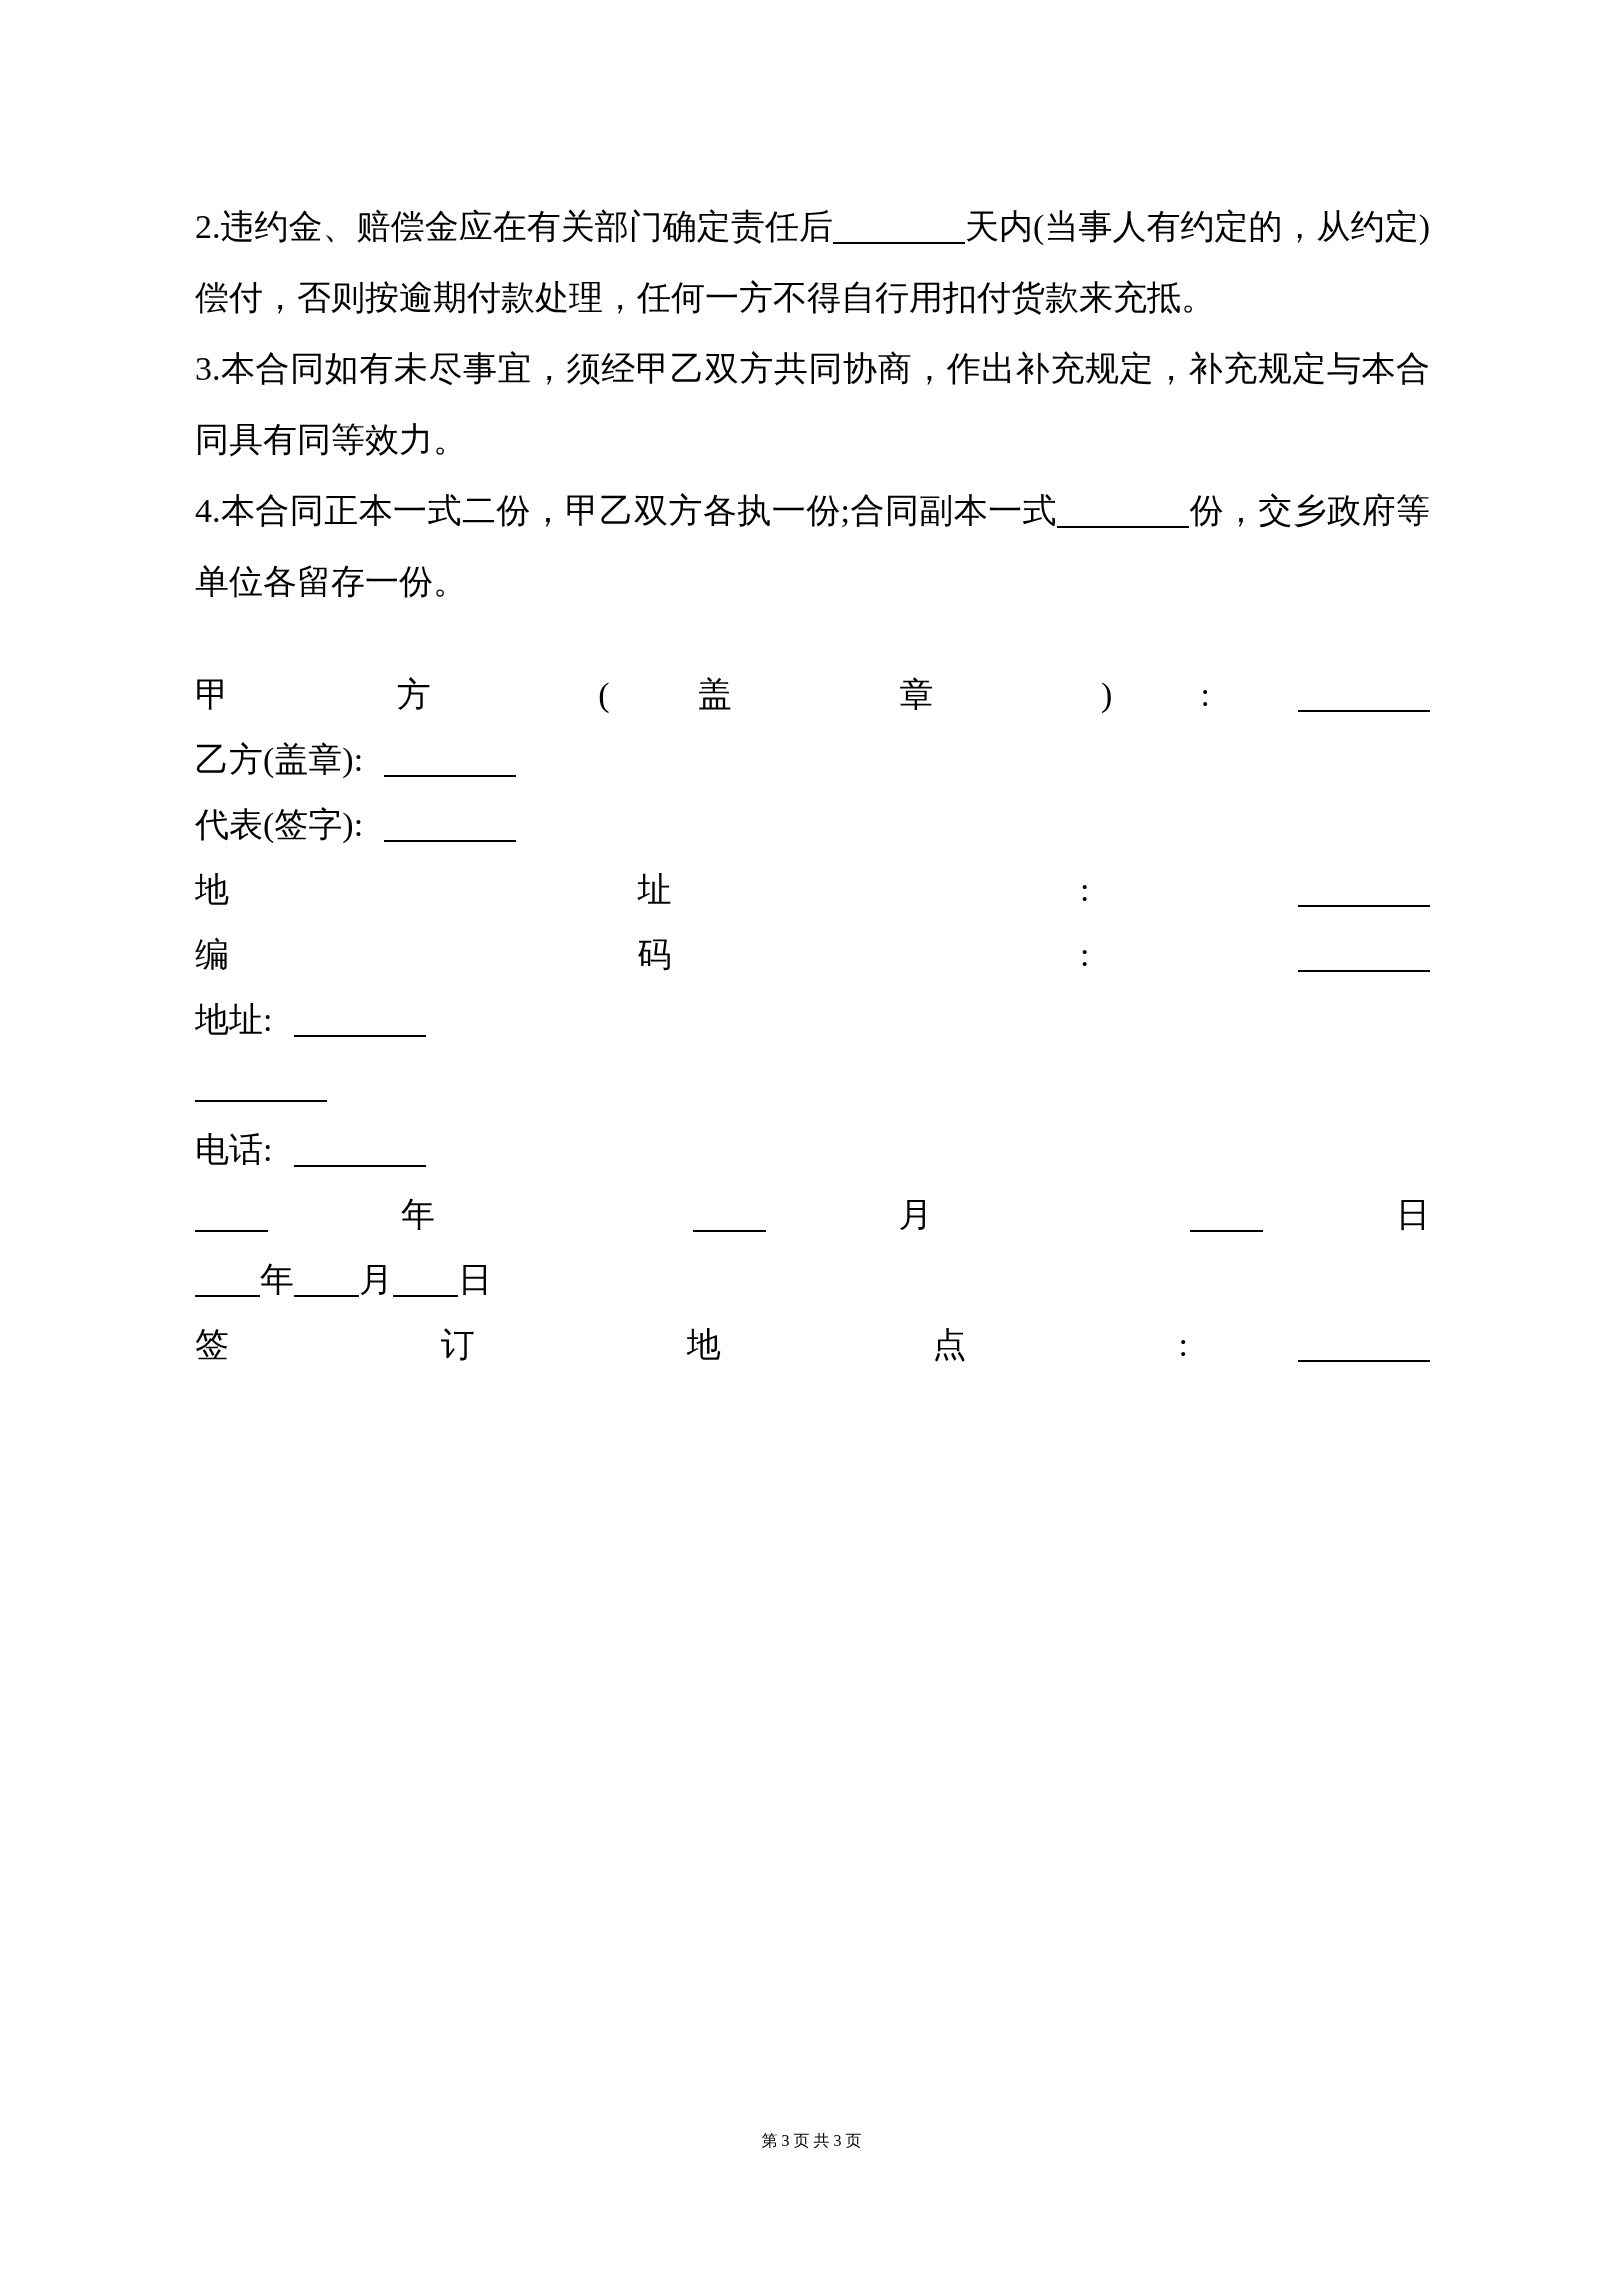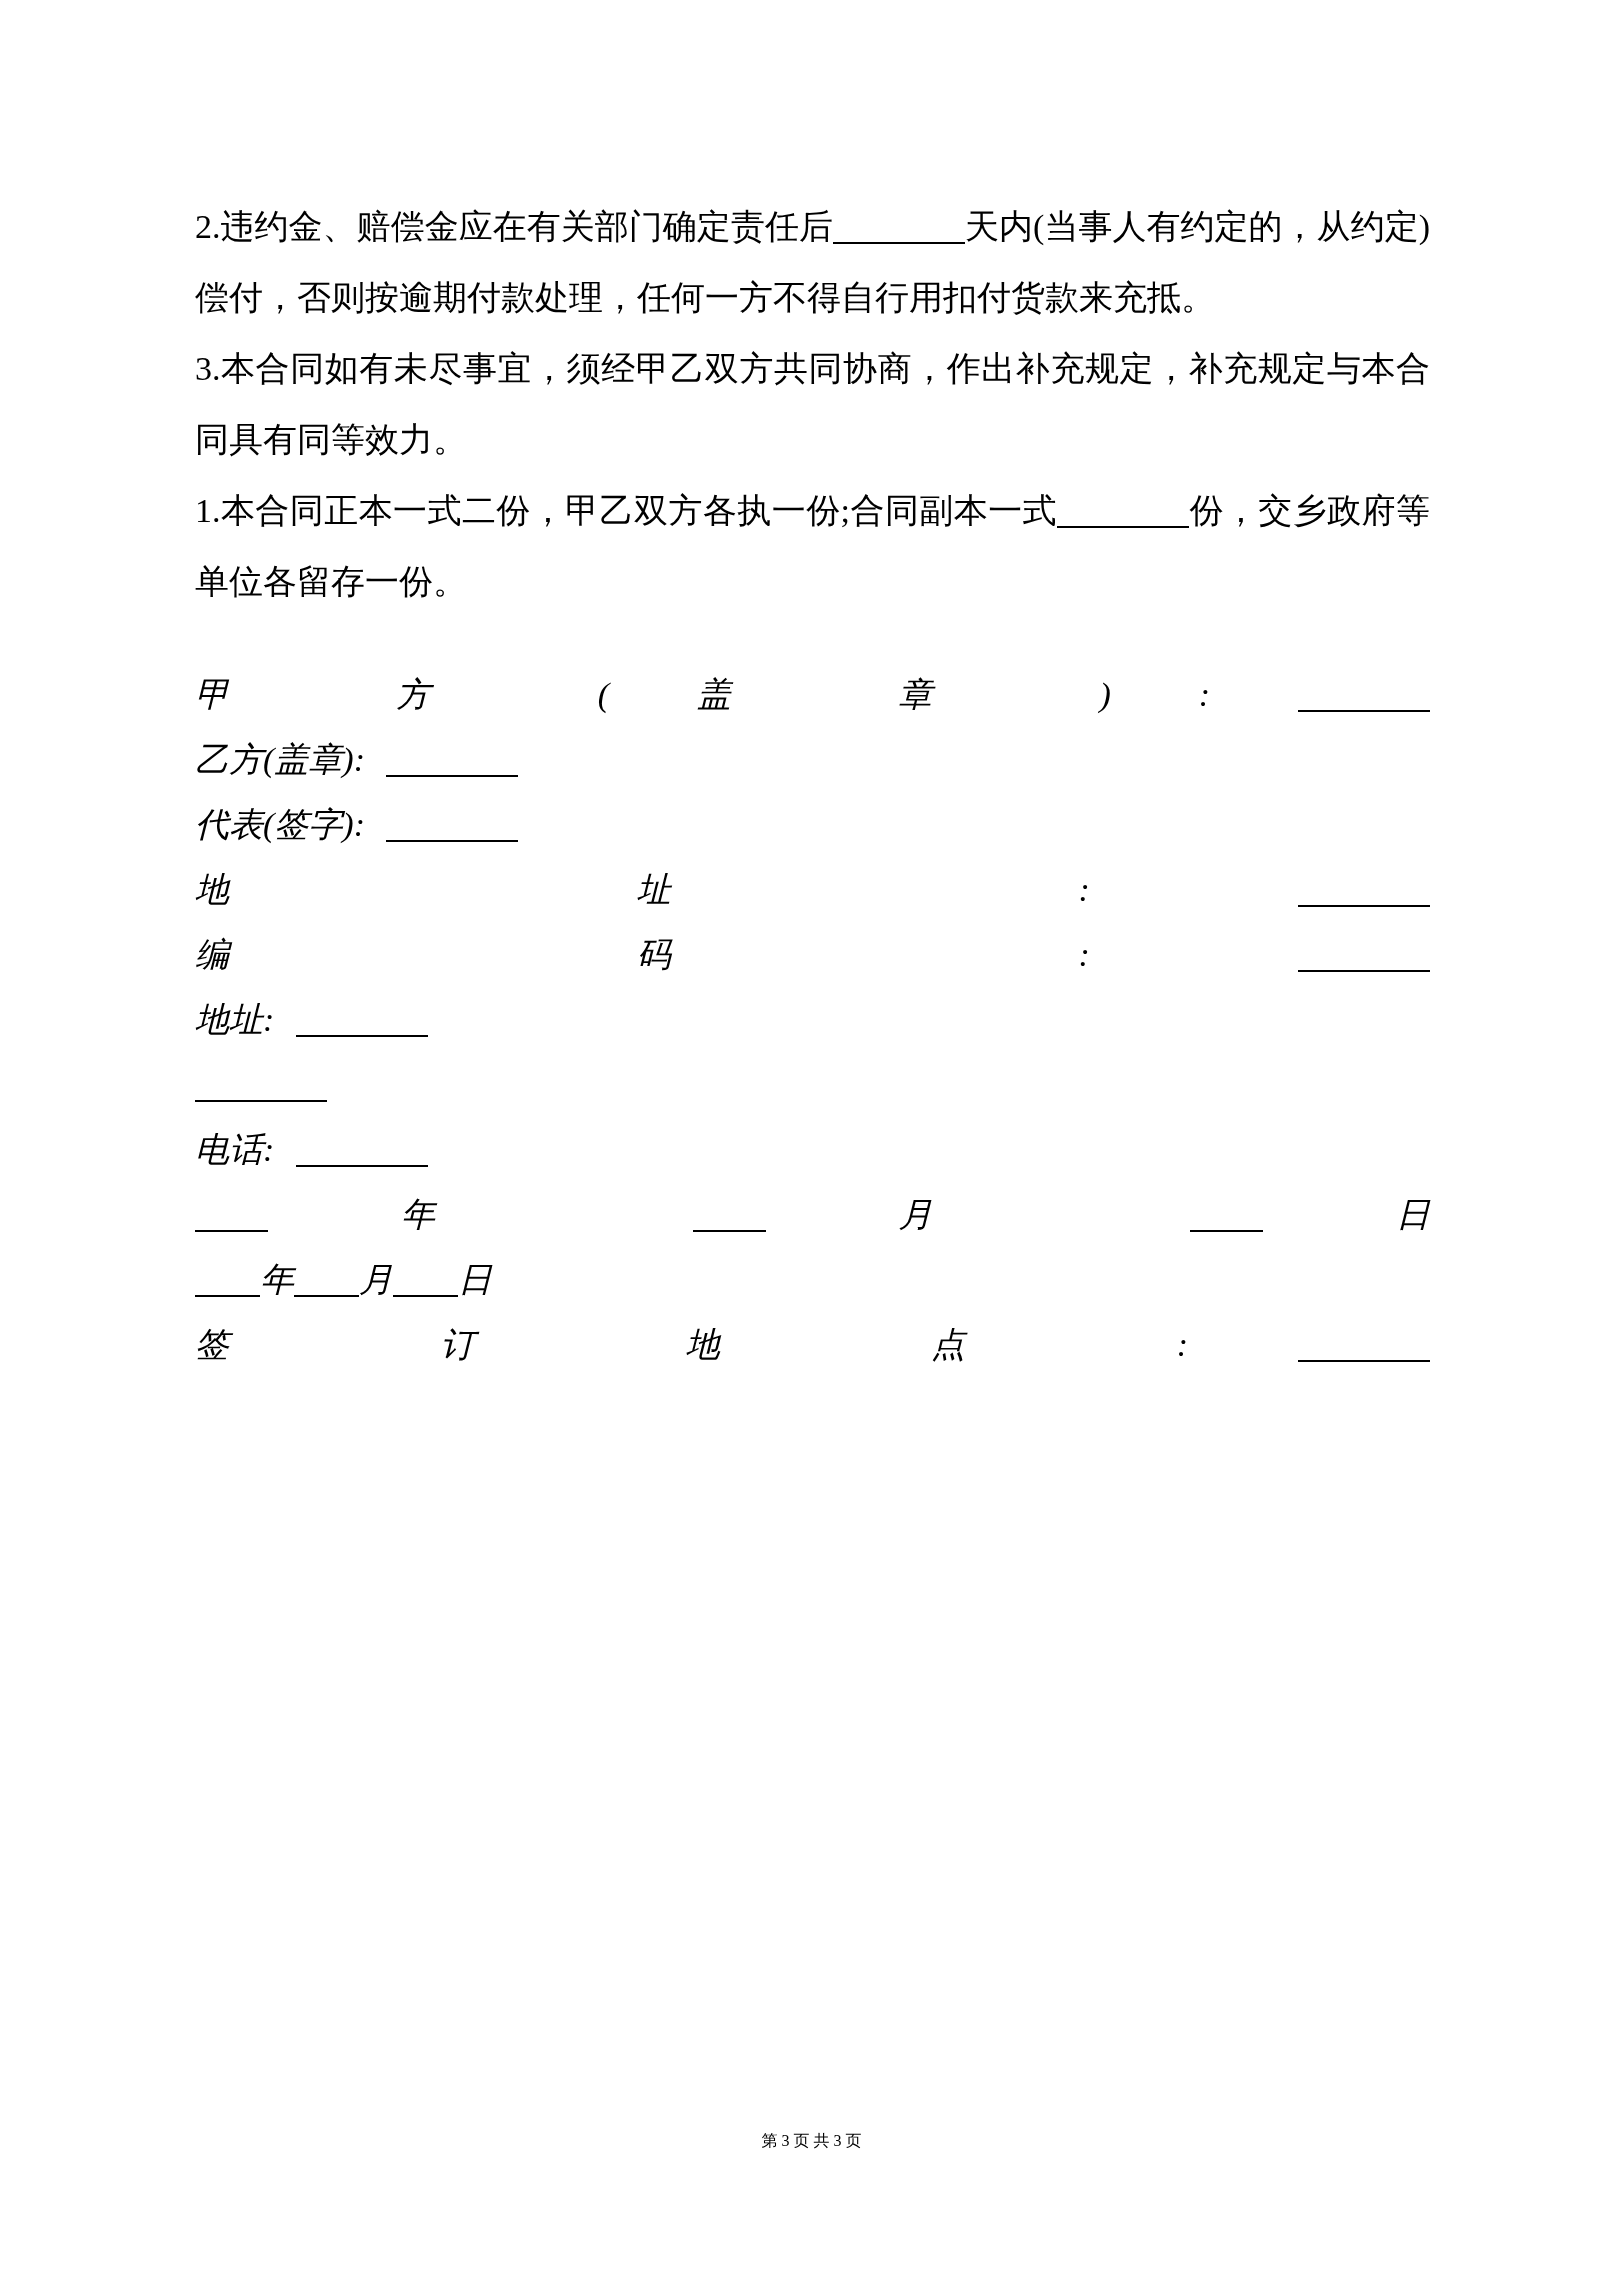--- a/index.html
+++ b/index.html
@@ -23,21 +23,20 @@
     top: 191px;
     width: 1235px;
     font-size: 34px;
   }
   .para {
     line-height: 71px;
     text-align: justify;
   }
   .sig-block {
     margin-top: 45px;
-    font-style: italic;
   }
   .sig-line {
     line-height: 65px;
   }
   .spread {
     text-align: justify;
     text-align-last: justify;
   }
   .blank {
     display: inline-block;
@@ -62,21 +61,21 @@
 <body>
 
 <div class="page">
 
   <div class="content">
 
     <p class="para"><span>2.违约金、赔偿金应在有关部门确定责任后</span><span class="blank blank-md"></span><span>天内(当事人有约定的，从约定)偿付，否则按逾期付款处理，任何一方不得自行用扣付货款来充抵。</span></p>
 
     <p class="para"><span>3.本合同如有未尽事宜，须经甲乙双方共同协商，作出补充规定，补充规定与本合同具有同等效力。</span></p>
 
-    <p class="para"><span>1.本合同正本一式二份，甲乙双方各执一份;合同副本一式</span><span class="blank blank-md"></span><span>份，交乡政府等单位各留存一份。</span></p>
+    <p class="para"><span>4.本合同正本一式二份，甲乙双方各执一份;合同副本一式</span><span class="blank blank-md"></span><span>份，交乡政府等单位各留存一份。</span></p>
 
     <div class="sig-block">
 
       <div class="sig-line spread">
         <span>甲 方 ( 盖 章 ) : </span>
         <span class="blank blank-md"></span>
       </div>
 
       <div class="sig-line"><span>乙方(盖章): </span><span class="blank blank-md blank-gap"></span></div>
 

